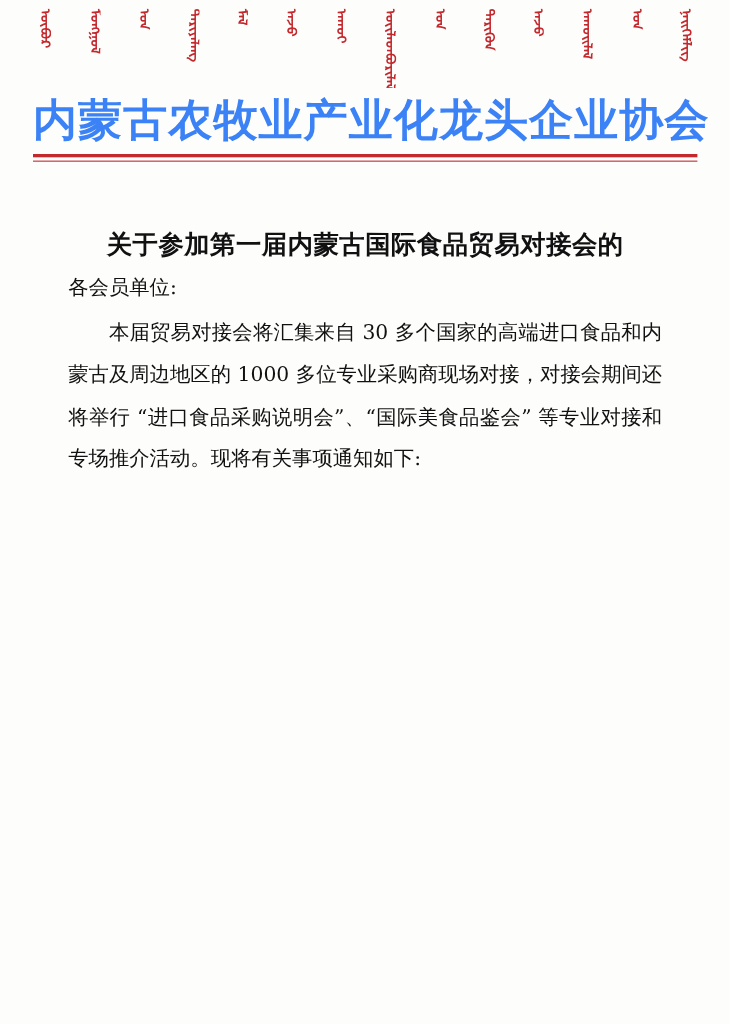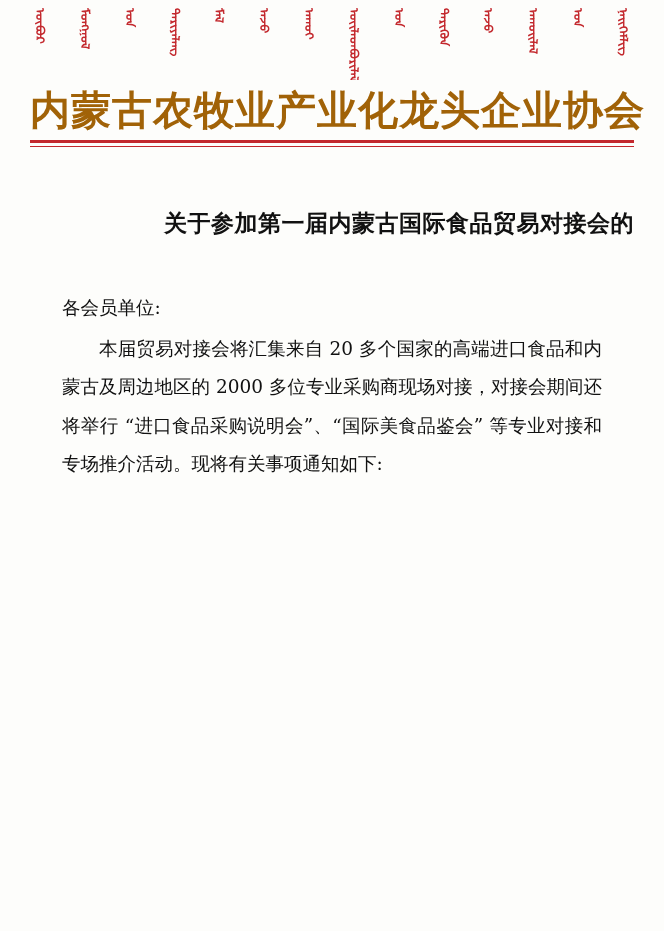--- a/index.html
+++ b/index.html
@@ -44,21 +44,21 @@
     color: #c3282d;
     font-weight: 700;
     white-space: nowrap;
     transform: scaleX(0.9);
     height: 72px;
     overflow: hidden;
   }
 
   .org-title {
     text-align: center;
-    color: #a16207;
+    color: #3b82f6;
     font-family: "DejaVu Sans", "Liberation Sans", sans-serif;
     font-weight: 700;
     font-size: 40px;
     letter-spacing: 1px;
     line-height: 1.1;
     margin-top: 4px;
     margin-bottom: 8px;
     white-space: nowrap;
   }
 
@@ -68,35 +68,34 @@
     margin: 6px 0 0 0;
   }
   .rule.thin {
     border-top: 1px solid #c3282d;
     margin-top: 3px;
   }
 
   
   .doc-title {
     margin-top: 56px;
-    text-align: right;
+    text-align: center;
     font-family: "DejaVu Serif", "Liberation Serif", serif;
     font-weight: 700;
     font-size: 23px;
     line-height: 1.75;
     color: #111111;
     letter-spacing: 0.5px;
   }
   .doc-title .line2 {
     display: block;
   }
 
   
   .body-text {
-    margin-top: 46px;
     padding: 0 32px 0 32px;
     font-size: 18.5px;
     line-height: 2.08;
     color: #111111;
     text-align: justify;
     text-justify: inter-character;
   }
   .salutation {
     margin: 0 0 2px 0;
     text-align: left;
@@ -135,16 +134,16 @@
     <div class="rule"></div>
     <div class="rule thin"></div>
   </div>
 
   <div class="doc-title">
     <span>关于参加第一届内蒙古国际食品贸易对接会的</span>
   </div>
 
   <div class="body-text">
     <p class="salutation">各会员单位:</p>
-    <p class="para">本届贸易对接会将汇集来自 20 多个国家的高端进口食品和内蒙古及周边地区的 2000 多位专业采购商现场对接，对接会期间还将举行 “进口食品采购说明会”、“国际美食品鉴会” 等专业对接和专场推介活动。现将有关事项通知如下:</p>
+    <p class="para">本届贸易对接会将汇集来自 30 多个国家的高端进口食品和内蒙古及周边地区的 1000 多位专业采购商现场对接，对接会期间还将举行 “进口食品采购说明会”、“国际美食品鉴会” 等专业对接和专场推介活动。现将有关事项通知如下:</p>
   </div>
 
 </div>
 
 </body></html>

